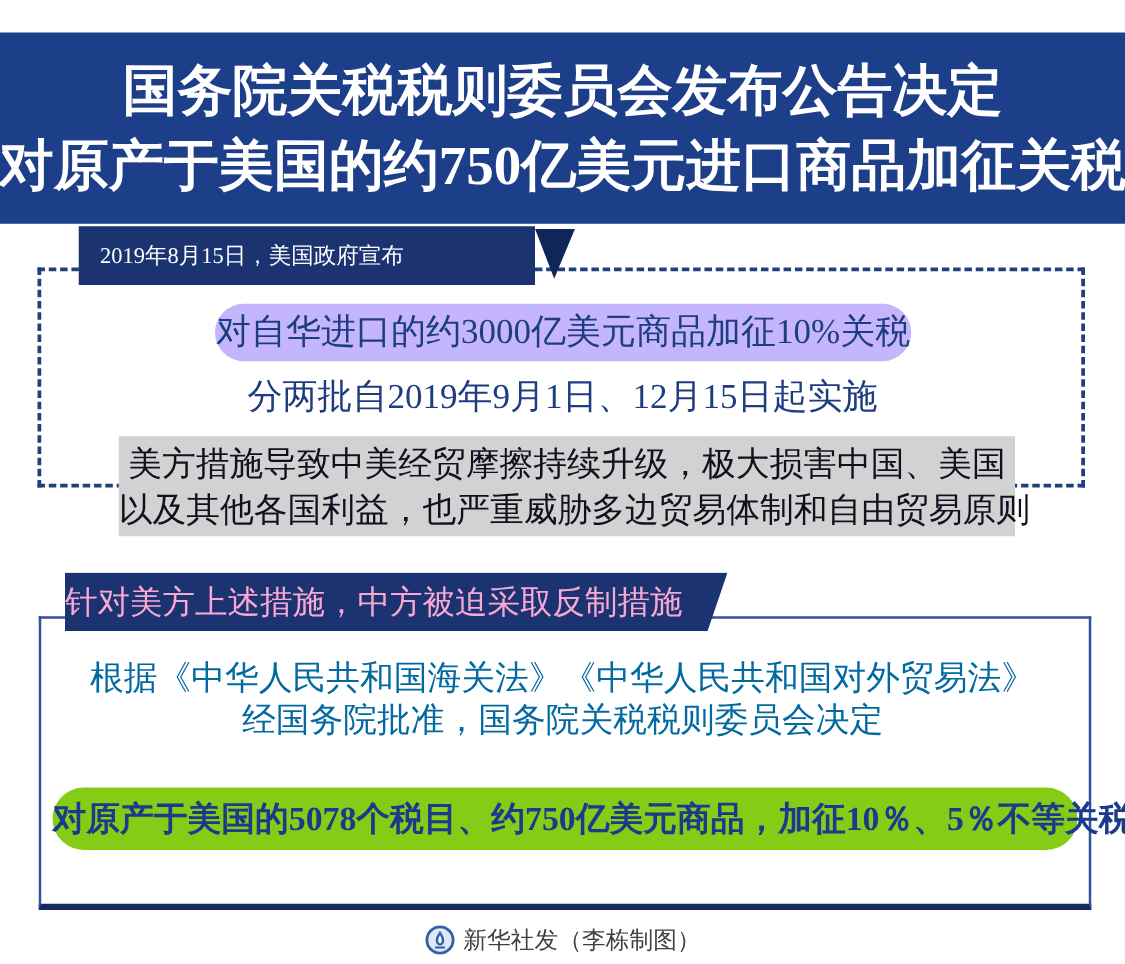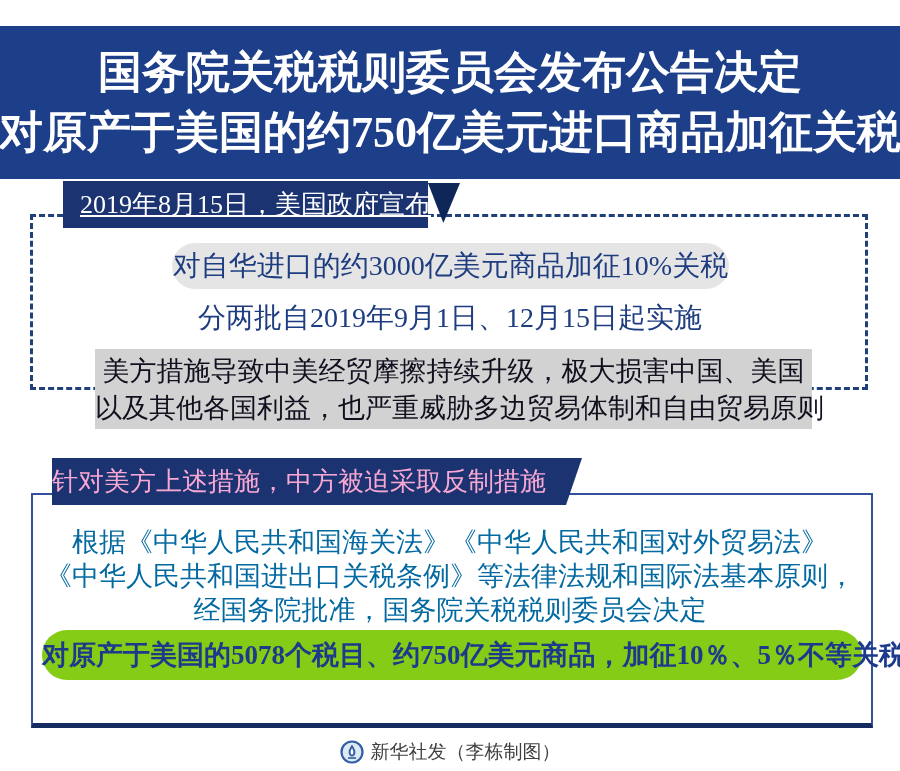--- a/index.html
+++ b/index.html
@@ -41,40 +41,39 @@
     width: 838px; height: 176px;
     box-sizing: border-box;
     border: 3px dashed #20407c;
   }
   .ribbon1 {
     position: absolute;
     left: 63px; top: 181px;
     width: 348px; height: 47px;
     background: #1b3371;
     color: #ffffff;
-    font-size: 26px;
+    font-size: 18px;
     line-height: 47px;
     padding-left: 17px;
     white-space: nowrap;
     z-index: 3;
-    text-decoration: underline;
   }
   .ribbon1-fold {
     position: absolute;
     left: 428px; top: 183px;
     width: 32px; height: 42px;
     background: #0f2758;
     clip-path: polygon(0 0, 100% 0, 48% 95%);
     z-index: 2;
   }
   .pill1 {
     position: absolute;
     left: 172px; top: 243px;
     width: 557px; height: 46px;
-    background: #e5e5e5;
+    background: #c4b5fd;
     border-radius: 23px;
     color: #1e3c80;
     font-size: 28px;
     line-height: 46px;
     text-align: center;
     white-space: nowrap;
     z-index: 2;
   }
   .line-us {
     position: absolute;
@@ -199,21 +198,20 @@
   <div class="line-us">分两批自2019年9月1日、12月15日起实施</div>
   <div class="gray-box">
     <div>美方措施导致中美经贸摩擦持续升级，极大损害中国、美国</div>
     <div>以及其他各国利益，也严重威胁多边贸易体制和自由贸易原则</div>
   </div>
 
   <div class="solid-box"></div>
   <div class="ribbon2">针对美方上述措施，中方被迫采取反制措施</div>
   <div class="para-cn">
     <div>根据《中华人民共和国海关法》《中华人民共和国对外贸易法》</div>
-    <div>《中华人民共和国进出口关税条例》等法律法规和国际法基本原则，</div>
     <div>经国务院批准，国务院关税税则委员会决定</div>
   </div>
   <div class="pill2">对原产于美国的5078个税目、约750亿美元商品，加征10％、5％不等关税</div>
 
   <div class="footer">
     <svg class="logo" viewBox="0 0 24 24">
       <circle cx="12" cy="12" r="10.5" fill="#dfe9f5" stroke="#2f5fa5" stroke-width="2.2"></circle>
       <path d="M12 4.5 C10 8 8.6 9.5 8.6 12.2 C8.6 14.8 10.1 16.4 12 16.4 C13.9 16.4 15.4 14.8 15.4 12.2 C15.4 9.5 14 8 12 4.5 Z" fill="#2f5fa5"></path>
       <path d="M12 8 C11.2 9.8 10.6 10.8 10.6 12.3 C10.6 13.8 11.2 14.6 12 14.6 C12.8 14.6 13.4 13.8 13.4 12.3 C13.4 10.8 12.8 9.8 12 8 Z" fill="#ffffff"></path>
       <rect x="8" y="17.2" width="8" height="1.6" fill="#2f5fa5"></rect>

